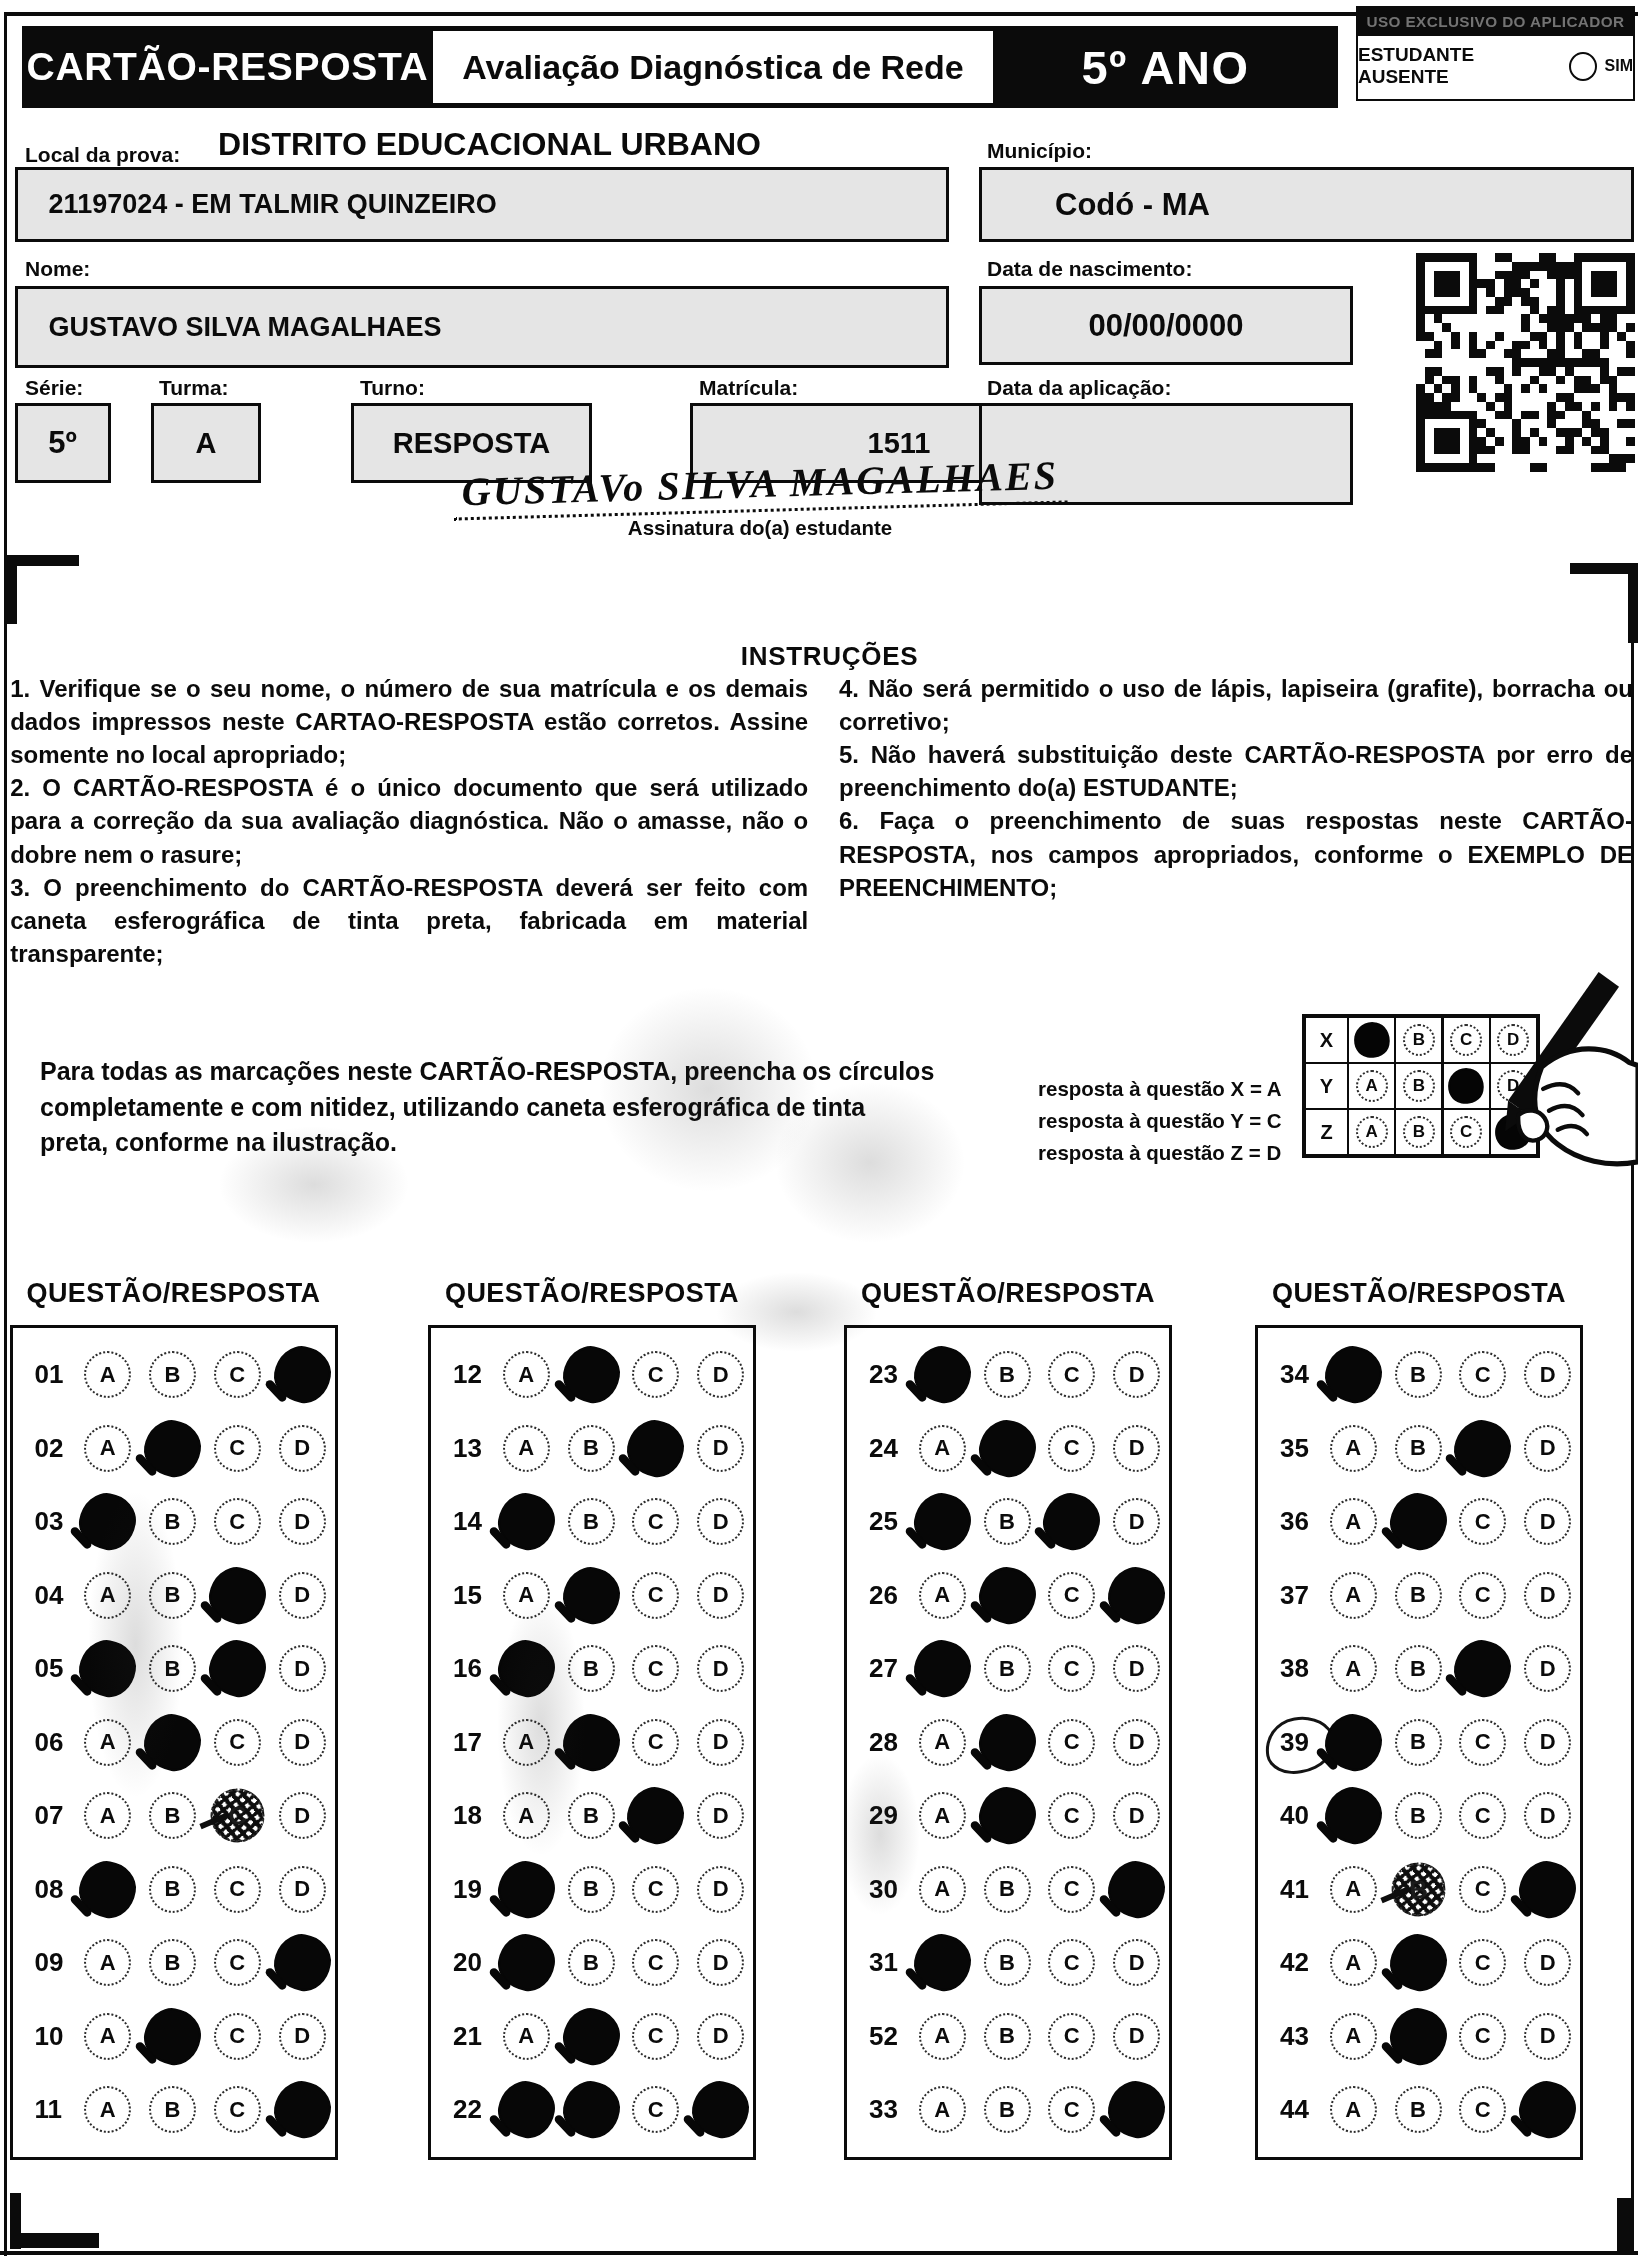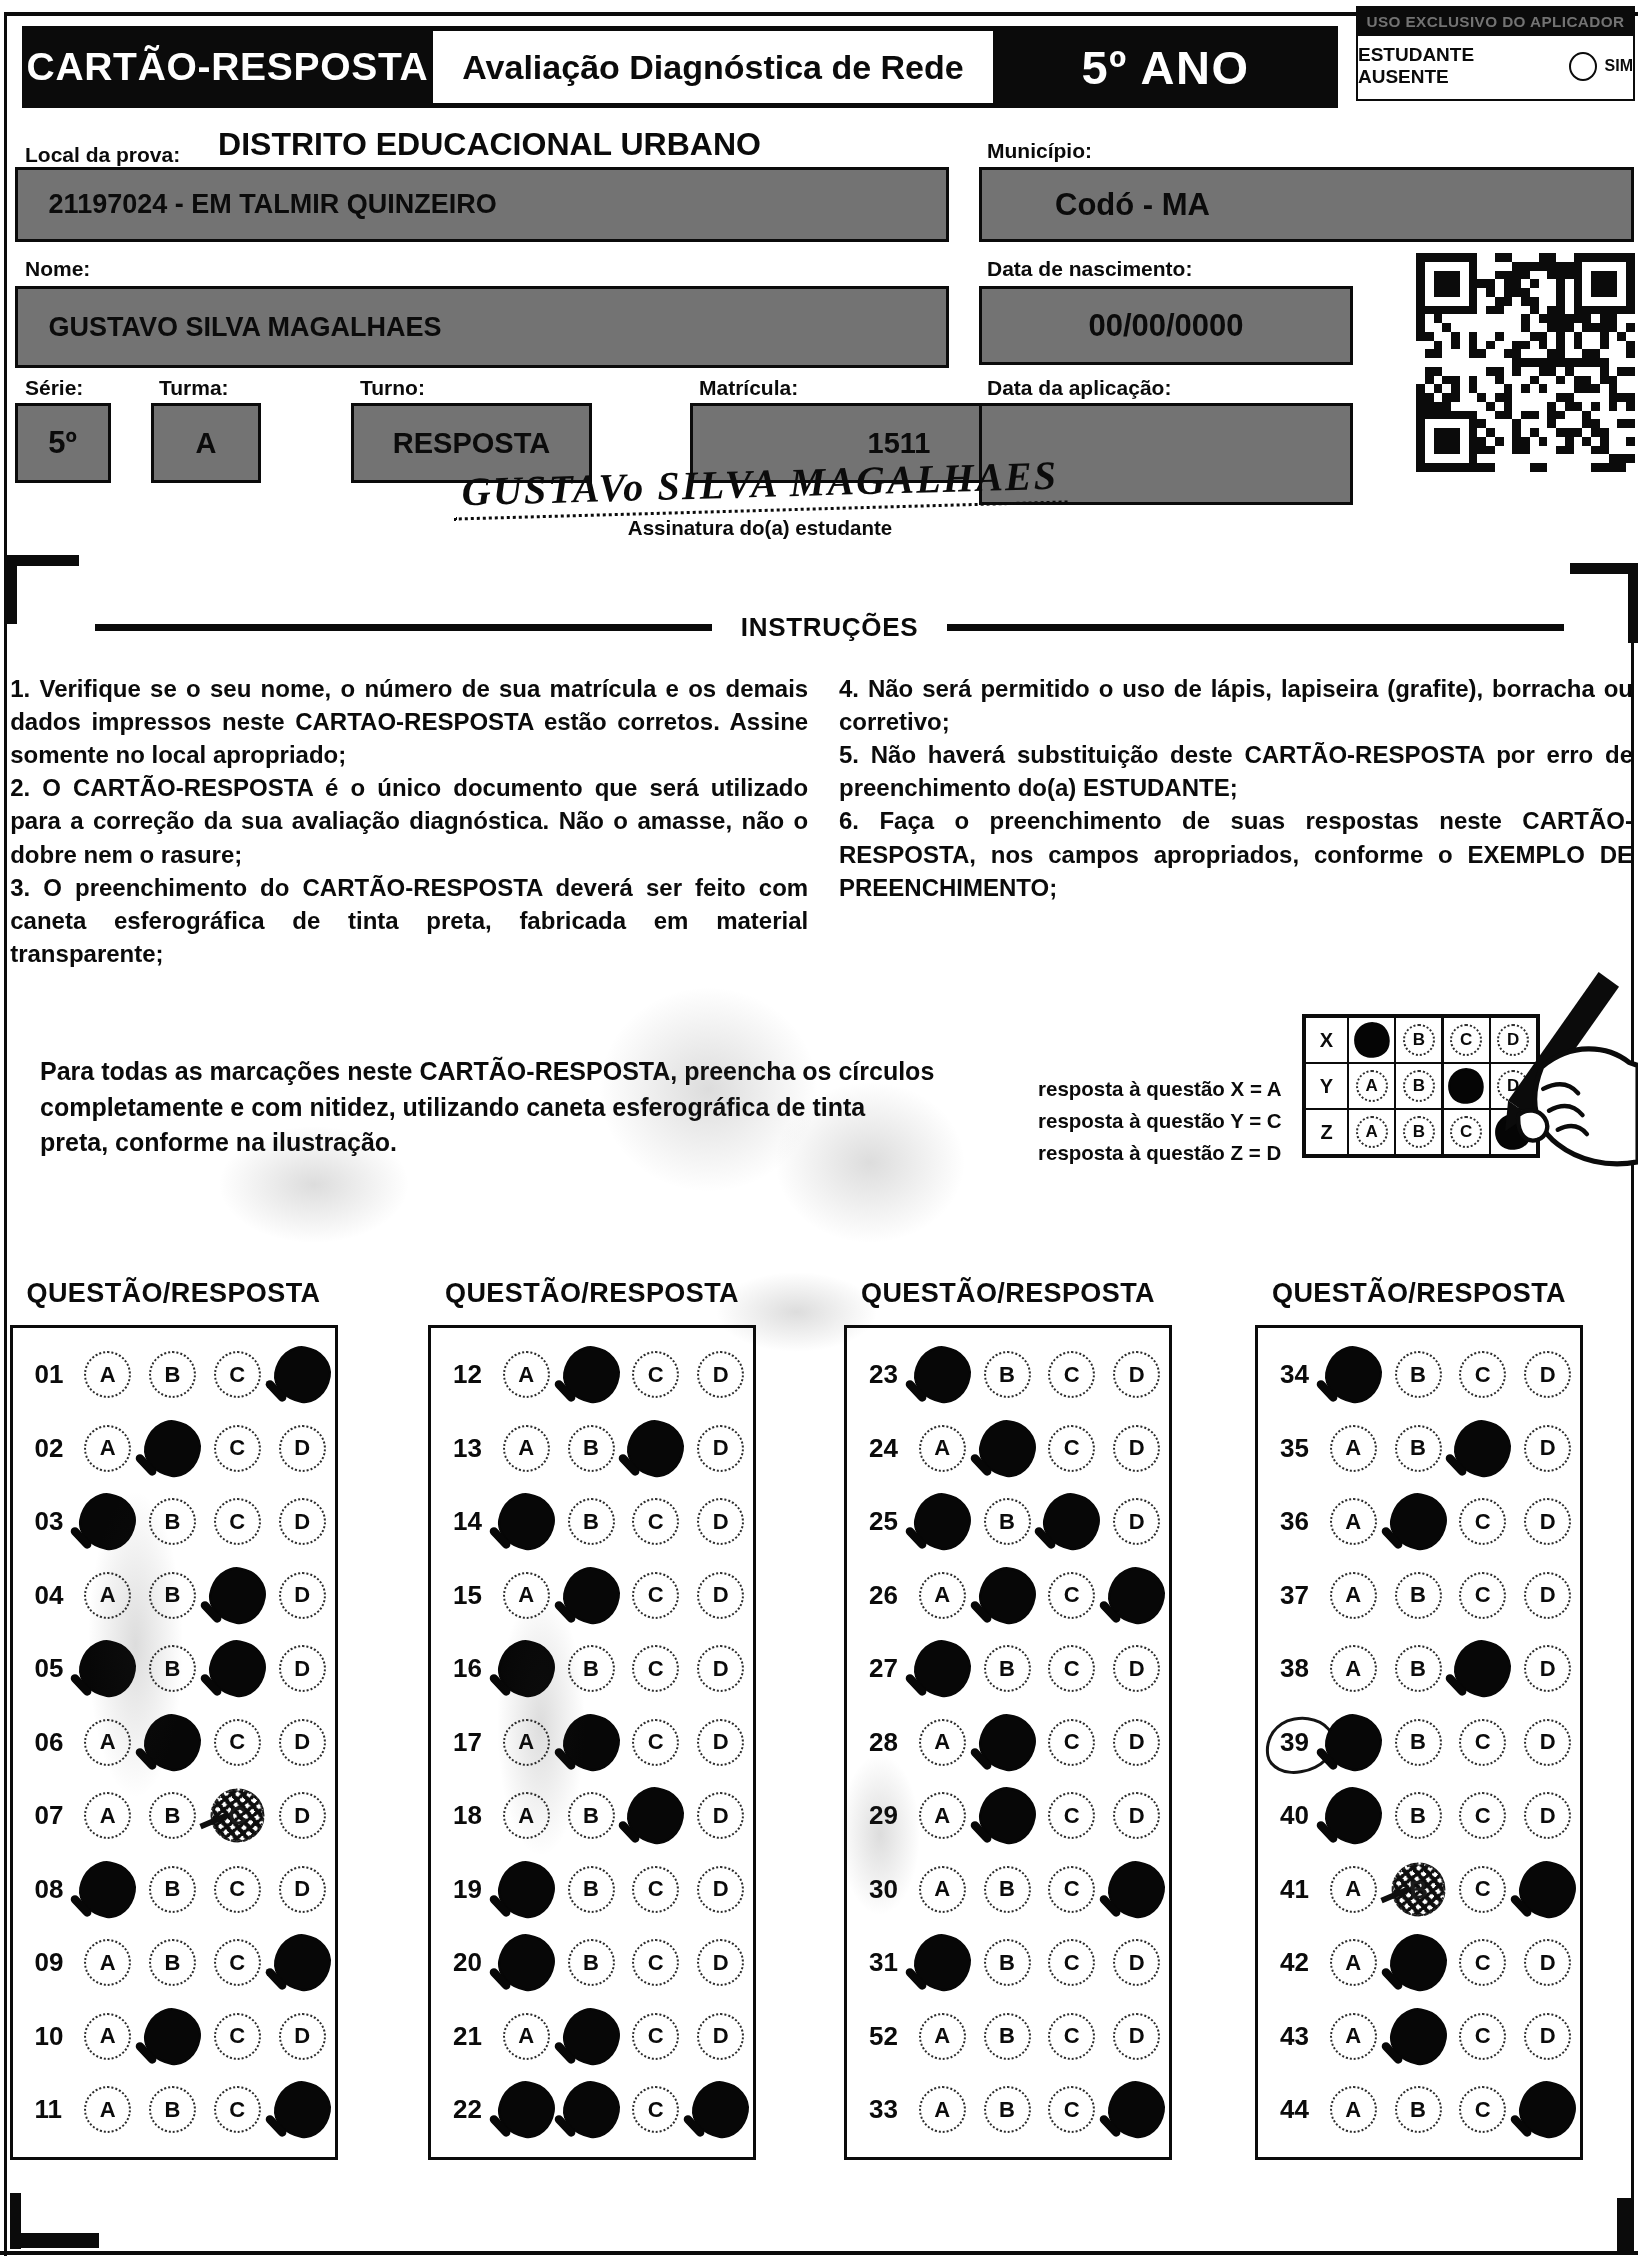--- a/index.html
+++ b/index.html
@@ -24,21 +24,21 @@
   .hdr-sub{margin:5.1px 0;width:560px;background:#fff;display:flex;align-items:center;justify-content:center;font-size:34px;font-weight:700;}
   .hdr-grade{flex:1;display:flex;align-items:center;justify-content:center;color:#fff;font-size:47px;font-weight:800;letter-spacing:1.5px;}
   .aplicador{left:1356px;top:5.8px;width:279px;height:95px;border:2.9px solid #0b0b0b;box-sizing:border-box;background:#fff;}
   .aplicador-strip{height:28px;background:#0b0b0b;color:#737373;font-size:15.3px;font-weight:700;display:flex;align-items:center;justify-content:center;letter-spacing:0.4px;}
   .aplicador-row{height:61px;display:flex;align-items:center;justify-content:center;gap:7.3px;font-size:19px;font-weight:700;}
   .absent-circle{width:29px;height:29px;border:2.9px solid #0b0b0b;border-radius:50%;box-sizing:border-box;}
   .aplicador-sim{font-size:16px;font-weight:700;}
   
   .lbl{font-size:21px;font-weight:700;}
   .district{left:175px;top:126px;width:629px;text-align:center;font-size:32px;font-weight:800;}
-  .fbox{border:3.7px solid #0b0b0b;box-sizing:border-box;background:#737373;display:flex;align-items:center;}
+  .fbox{border:3.7px solid #0b0b0b;box-sizing:border-box;background:#e5e5e5;display:flex;align-items:center;}
   .fbox .val{font-weight:700;}
   .school-box{left:14.6px;top:167px;width:934px;height:75px;}
   .school-box .val{font-size:27px;padding-left:31px;}
   .municipio-box{left:979px;top:167px;width:655px;height:75px;}
   .municipio-box .val{font-size:31px;padding-left:73px;}
   .nome-box{left:14.6px;top:286px;width:934px;height:82px;}
   .nome-box .val{font-size:27px;padding-left:31px;}
   .nasc-box{left:979px;top:286px;width:374px;height:79px;justify-content:center;}
   .nasc-box .val{font-size:31px;}
   .serie-box{left:14.6px;top:403px;width:96px;height:80px;justify-content:center;}
@@ -50,21 +50,21 @@
   .matricula-box{left:690px;top:403px;width:418px;height:80px;justify-content:center;}
   .matricula-box .val{font-size:29px;}
   .aplicacao-box{left:979px;top:403px;width:374px;height:102px;}
   
   .qr{left:1416px;top:253px;width:219px;height:219px;}
   
   .sig-wrap{left:453px;top:460px;width:614px;text-align:center;}
   .sig-text{font-family:"Liberation Serif",serif;font-style:italic;font-weight:700;font-size:40px;letter-spacing:2.2px;transform:rotate(-1.6deg);white-space:nowrap;border-bottom:3.7px dotted #0b0b0b;padding-bottom:1.5px;}
   .sig-label{font-size:20.5px;font-weight:700;margin-top:4.4px;}
   
-  .instr-title-row{left:95px;top:612px;width:1469px;display:flex;align-items:center;gap:29px;}
+  .instr-title-row{left:95px;top:612px;width:1469px;display:flex;align-items:center;gap:29px;flex-direction:column;}
   .instr-line{height:6.6px;background:#0b0b0b;flex:1;}
   .instr-line.l{max-width:629px;}
   .instr-title{font-size:26px;font-weight:800;letter-spacing:0.7px;}
   .instr-col{font-size:24px;font-weight:700;line-height:1.38;text-align:justify;}
   .instr-col p{margin:0;}
   .instr-left{left:10.2px;top:672px;width:798px;}
   .instr-right{left:839px;top:672px;width:794px;}
   
   .example-text{left:40px;top:1054px;width:899px;font-size:25px;font-weight:700;line-height:1.42;}
   .legend{left:1038px;top:1073px;width:241px;font-size:20.5px;font-weight:700;line-height:1.55;white-space:nowrap;}

